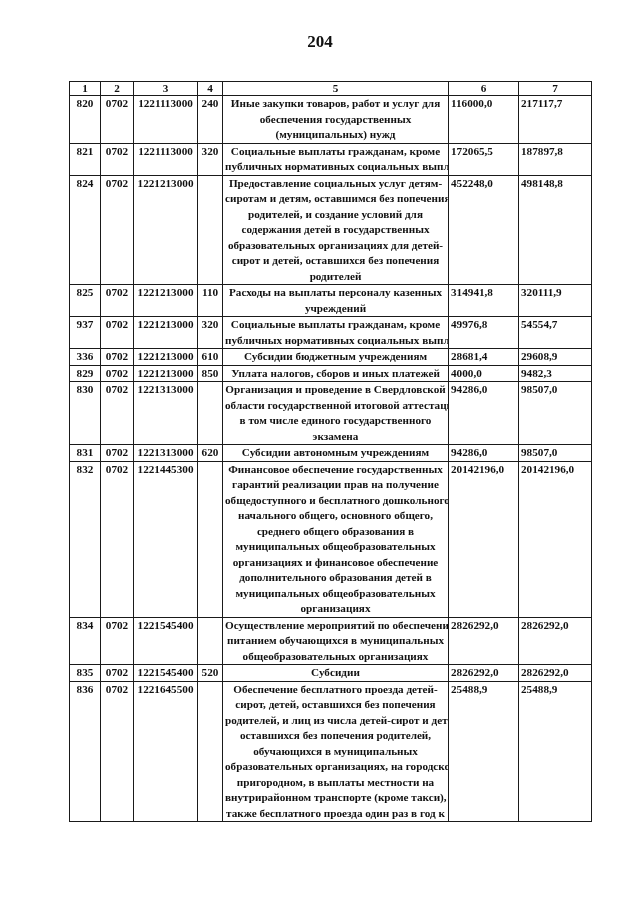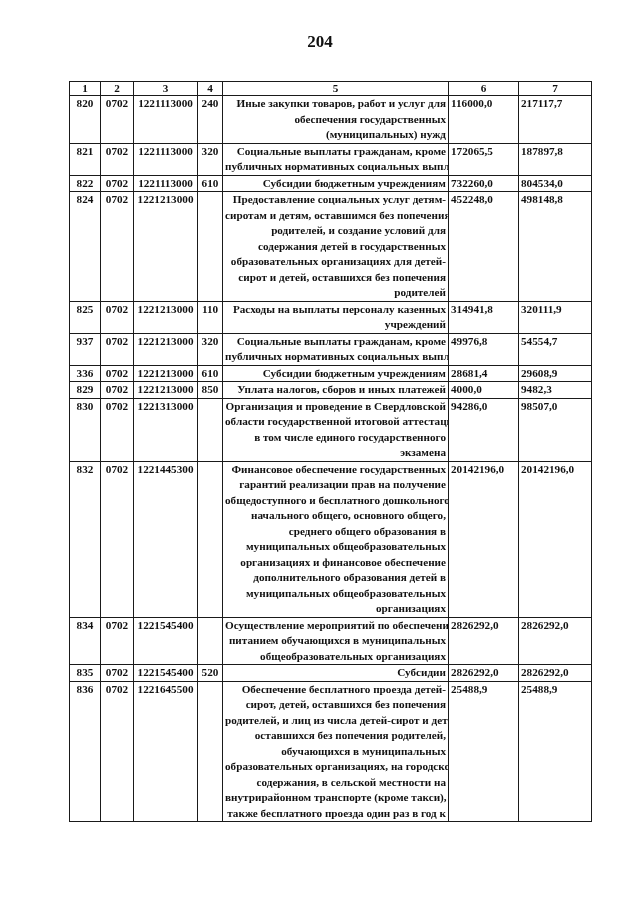--- a/index.html
+++ b/index.html
@@ -19,21 +19,21 @@
     font-size: 11.2px; line-height: 15.5px; font-weight: bold;
   }
   table.budget td, table.budget th {
     border: 1.4px solid #1a1a1a;
     padding: 0 2px;
     vertical-align: top;
     overflow: hidden;
   }
   table.budget th { text-align: center; font-weight: bold; height: 13px; line-height: 13px; }
   td.c1, td.c2, td.c3, td.c4 { text-align: center; }
-  td.c5 { text-align: right; padding-left: 2px; white-space: nowrap; }
+  td.c5 { text-align: center; padding-left: 2px; white-space: nowrap; }
   td.c6, td.c7 { text-align: left; vertical-align: bottom; }
   col.k1 { width: 31px; } col.k2 { width: 33px; } col.k3 { width: 64px; }
   col.k4 { width: 25px; } col.k5 { width: 226px; } col.k6 { width: 70px; } col.k7 { width: 73px; }
   .line { display: block; }
 </style>
 </head>
 <body>
 
 <div class="page-number">204</div>
 
@@ -78,31 +78,20 @@
         <td class="c3">1221113000</td>
         <td class="c4">320</td>
         <td class="c5">
           <span class="line">Социальные выплаты гражданам, кроме</span>
           <span class="line">публичных нормативных социальных выплат</span>
         </td>
         <td class="c6">172065,5</td>
         <td class="c7">187897,8</td>
       </tr>
       <tr>
-        <td class="c1">822</td>
-        <td class="c2">0702</td>
-        <td class="c3">1221113000</td>
-        <td class="c4">610</td>
-        <td class="c5">
-          <span class="line">Субсидии бюджетным учреждениям</span>
-        </td>
-        <td class="c6">732260,0</td>
-        <td class="c7">804534,0</td>
-      </tr>
-      <tr>
         <td class="c1">824</td>
         <td class="c2">0702</td>
         <td class="c3">1221213000</td>
         <td class="c4"></td>
         <td class="c5">
           <span class="line">Предоставление социальных услуг детям-</span>
           <span class="line">сиротам и детям, оставшимся без попечения</span>
           <span class="line">родителей, и создание условий для</span>
           <span class="line">содержания детей в государственных</span>
           <span class="line">образовательных организациях для детей-</span>
@@ -161,20 +150,31 @@
       <tr>
         <td class="c1">830</td>
         <td class="c2">0702</td>
         <td class="c3">1221313000</td>
         <td class="c4"></td>
         <td class="c5">
           <span class="line">Организация и проведение в Свердловской</span>
           <span class="line">области государственной итоговой аттестации,</span>
           <span class="line">в том числе единого государственного</span>
           <span class="line">экзамена</span>
+        </td>
+        <td class="c6">94286,0</td>
+        <td class="c7">98507,0</td>
+      </tr>
+      <tr>
+        <td class="c1">831</td>
+        <td class="c2">0702</td>
+        <td class="c3">1221313000</td>
+        <td class="c4">620</td>
+        <td class="c5">
+          <span class="line">Субсидии автономным учреждениям</span>
         </td>
         <td class="c6">94286,0</td>
         <td class="c7">98507,0</td>
       </tr>
       <tr>
         <td class="c1">832</td>
         <td class="c2">0702</td>
         <td class="c3">1221445300</td>
         <td class="c4"></td>
         <td class="c5">
@@ -221,21 +221,21 @@
         <td class="c2">0702</td>
         <td class="c3">1221645500</td>
         <td class="c4"></td>
         <td class="c5">
           <span class="line">Обеспечение бесплатного проезда детей-</span>
           <span class="line">сирот, детей, оставшихся без попечения</span>
           <span class="line">родителей, и лиц из числа детей-сирот и детей,</span>
           <span class="line">оставшихся без попечения родителей,</span>
           <span class="line">обучающихся в муниципальных</span>
           <span class="line">образовательных организациях, на городском,</span>
-          <span class="line">содержания, в сельской местности на</span>
+          <span class="line">пригородном, в выплаты местности на</span>
           <span class="line">внутрирайонном транспорте (кроме такси), а</span>
           <span class="line">также бесплатного проезда один раз в год к</span>
         </td>
         <td class="c6">25488,9</td>
         <td class="c7">25488,9</td>
       </tr>
     </tbody>
 </table>
 
 </body></html>

